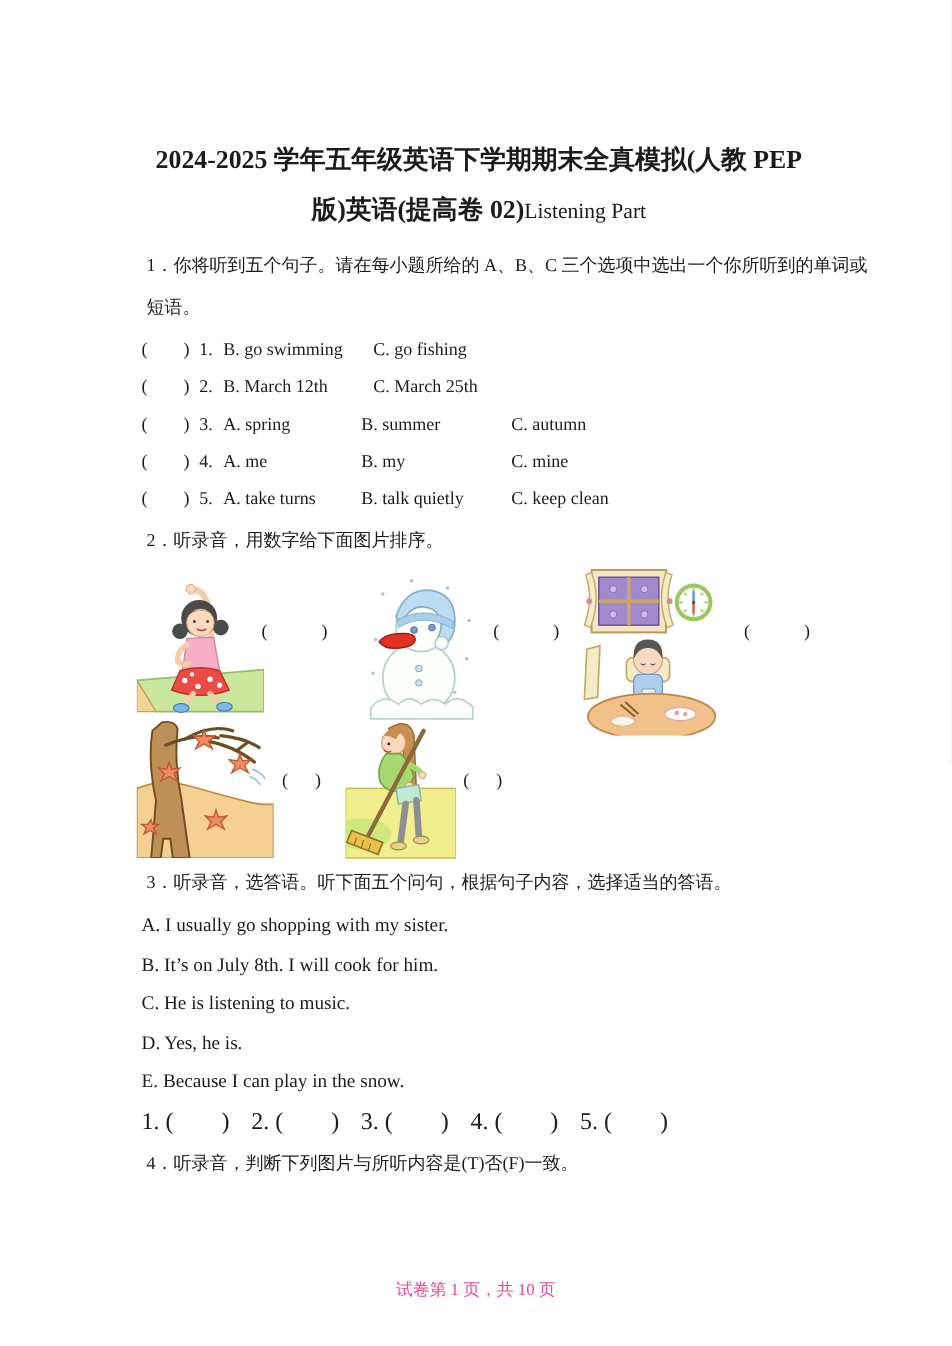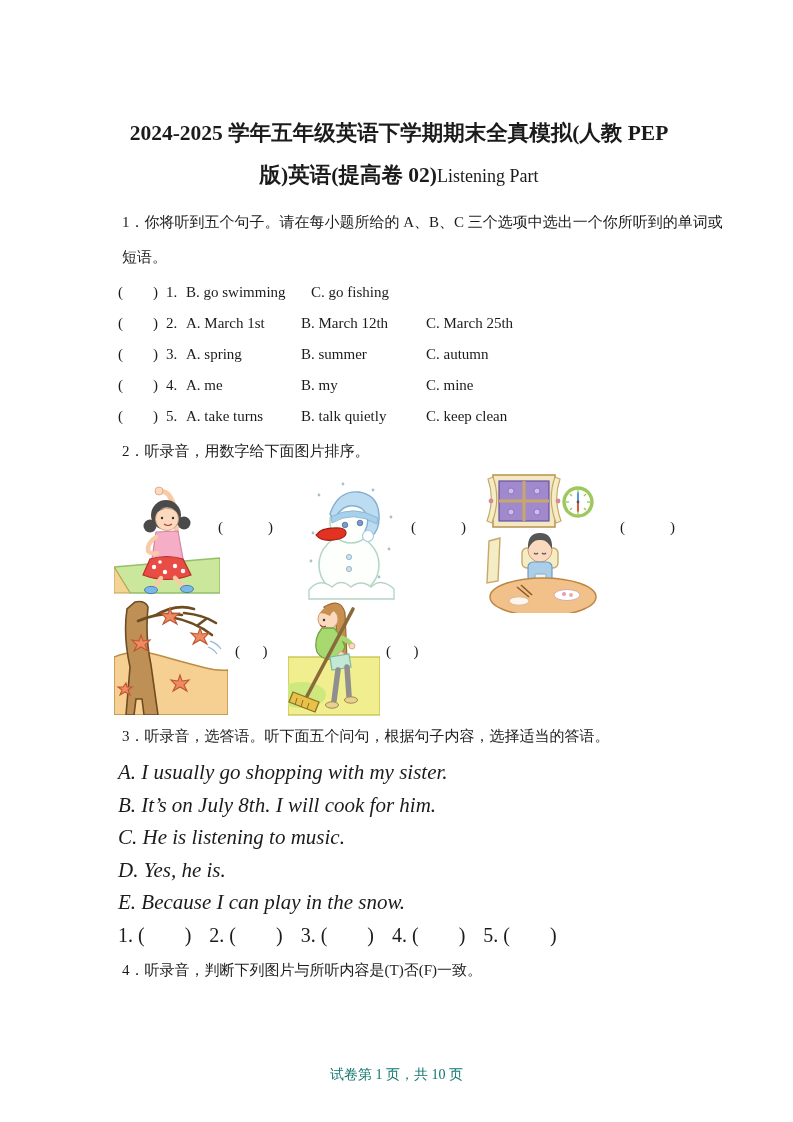--- a/index.html
+++ b/index.html
@@ -23,22 +23,22 @@
   .opt-a{width:115px;flex:0 0 115px;}
   .opt-b{width:125px;flex:0 0 125px;}
   .opt-c{flex:1;}
   .pics-row{position:relative;width:562px;}
   .row1{height:124px;}
   .row2{height:122px;}
   .pic{position:absolute;}
   .pic-paren{position:absolute;font-size:15px;white-space:pre;}
   .ans-line{margin:0;font-size:20px;line-height:32px;}
   .ans-slot{white-space:pre;margin-right:13px;}
-  .q3-opt{margin:0;font-size:21px;line-height:32.5px;font-style:italic;}
-  .footer{position:absolute;left:0;bottom:38px;width:100%;text-align:center;font-size:14px;color:#0f766e;}
+  .q3-opt{margin:0;font-size:16px;line-height:32.5px;}
+  .footer{position:absolute;left:0;bottom:38px;width:100%;text-align:center;font-size:14px;color:#ec4899;}
 </style>
 </head>
 <body>
 
 <div class="page">
   <div class="content">
 
     <h1 class="title">
       <span class="t-line">2024-2025 学年五年级英语下学期期末全真模拟(人教 PEP</span>
       <span class="t-line"><span>版)英语(提高卷 02)</span><span class="t-suffix">Listening Part</span></span>
@@ -49,21 +49,20 @@
 
     <div class="opt-row">
       <span class="opt-paren">(        )</span>
       <span class="opt-num">1.</span>
       <span class="opt-b">B. go swimming</span>
       <span class="opt-c">C. go fishing</span>
     </div>
     <div class="opt-row">
       <span class="opt-paren">(        )</span>
       <span class="opt-num">2.</span>
-      <span class="opt-a">A. March 1st</span>
       <span class="opt-b">B. March 12th</span>
       <span class="opt-c">C. March 25th</span>
     </div>
     <div class="opt-row">
       <span class="opt-paren">(        )</span>
       <span class="opt-num">3.</span>
       <span class="opt-a">A. spring</span>
       <span class="opt-b">B. summer</span>
       <span class="opt-c">C. autumn</span>
     </div>

